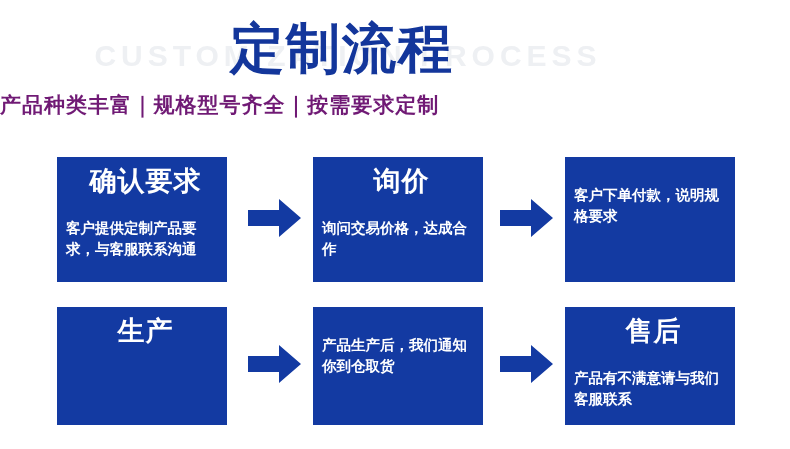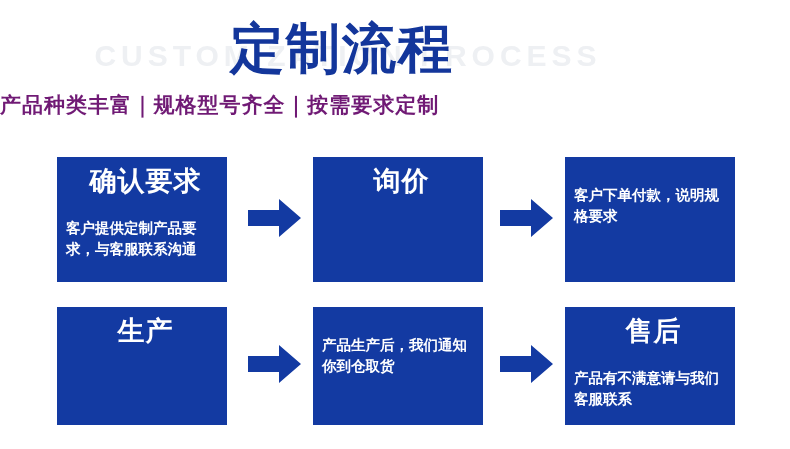--- a/index.html
+++ b/index.html
@@ -155,20 +155,21 @@
     </div>
 
     <div class="arrow arrow-1">
       <svg viewBox="0 0 54 42" xmlns="http://www.w3.org/2000/svg">
         <polygon points="0,13 31,13 31,2 53,21 31,40 31,29 0,29" fill="#133aa2"></polygon>
       </svg>
     </div>
 
     <div class="step-box col-2">
       <div class="step-title">询价</div>
+      <div class="step-desc">询问交易价格，达成合作</div>
     </div>
 
     <div class="arrow arrow-2">
       <svg viewBox="0 0 54 42" xmlns="http://www.w3.org/2000/svg">
         <polygon points="0,13 31,13 31,2 53,21 31,40 31,29 0,29" fill="#133aa2"></polygon>
       </svg>
     </div>
 
     <div class="step-box col-3">
       <div class="step-desc">客户下单付款，说明规格要求</div>

